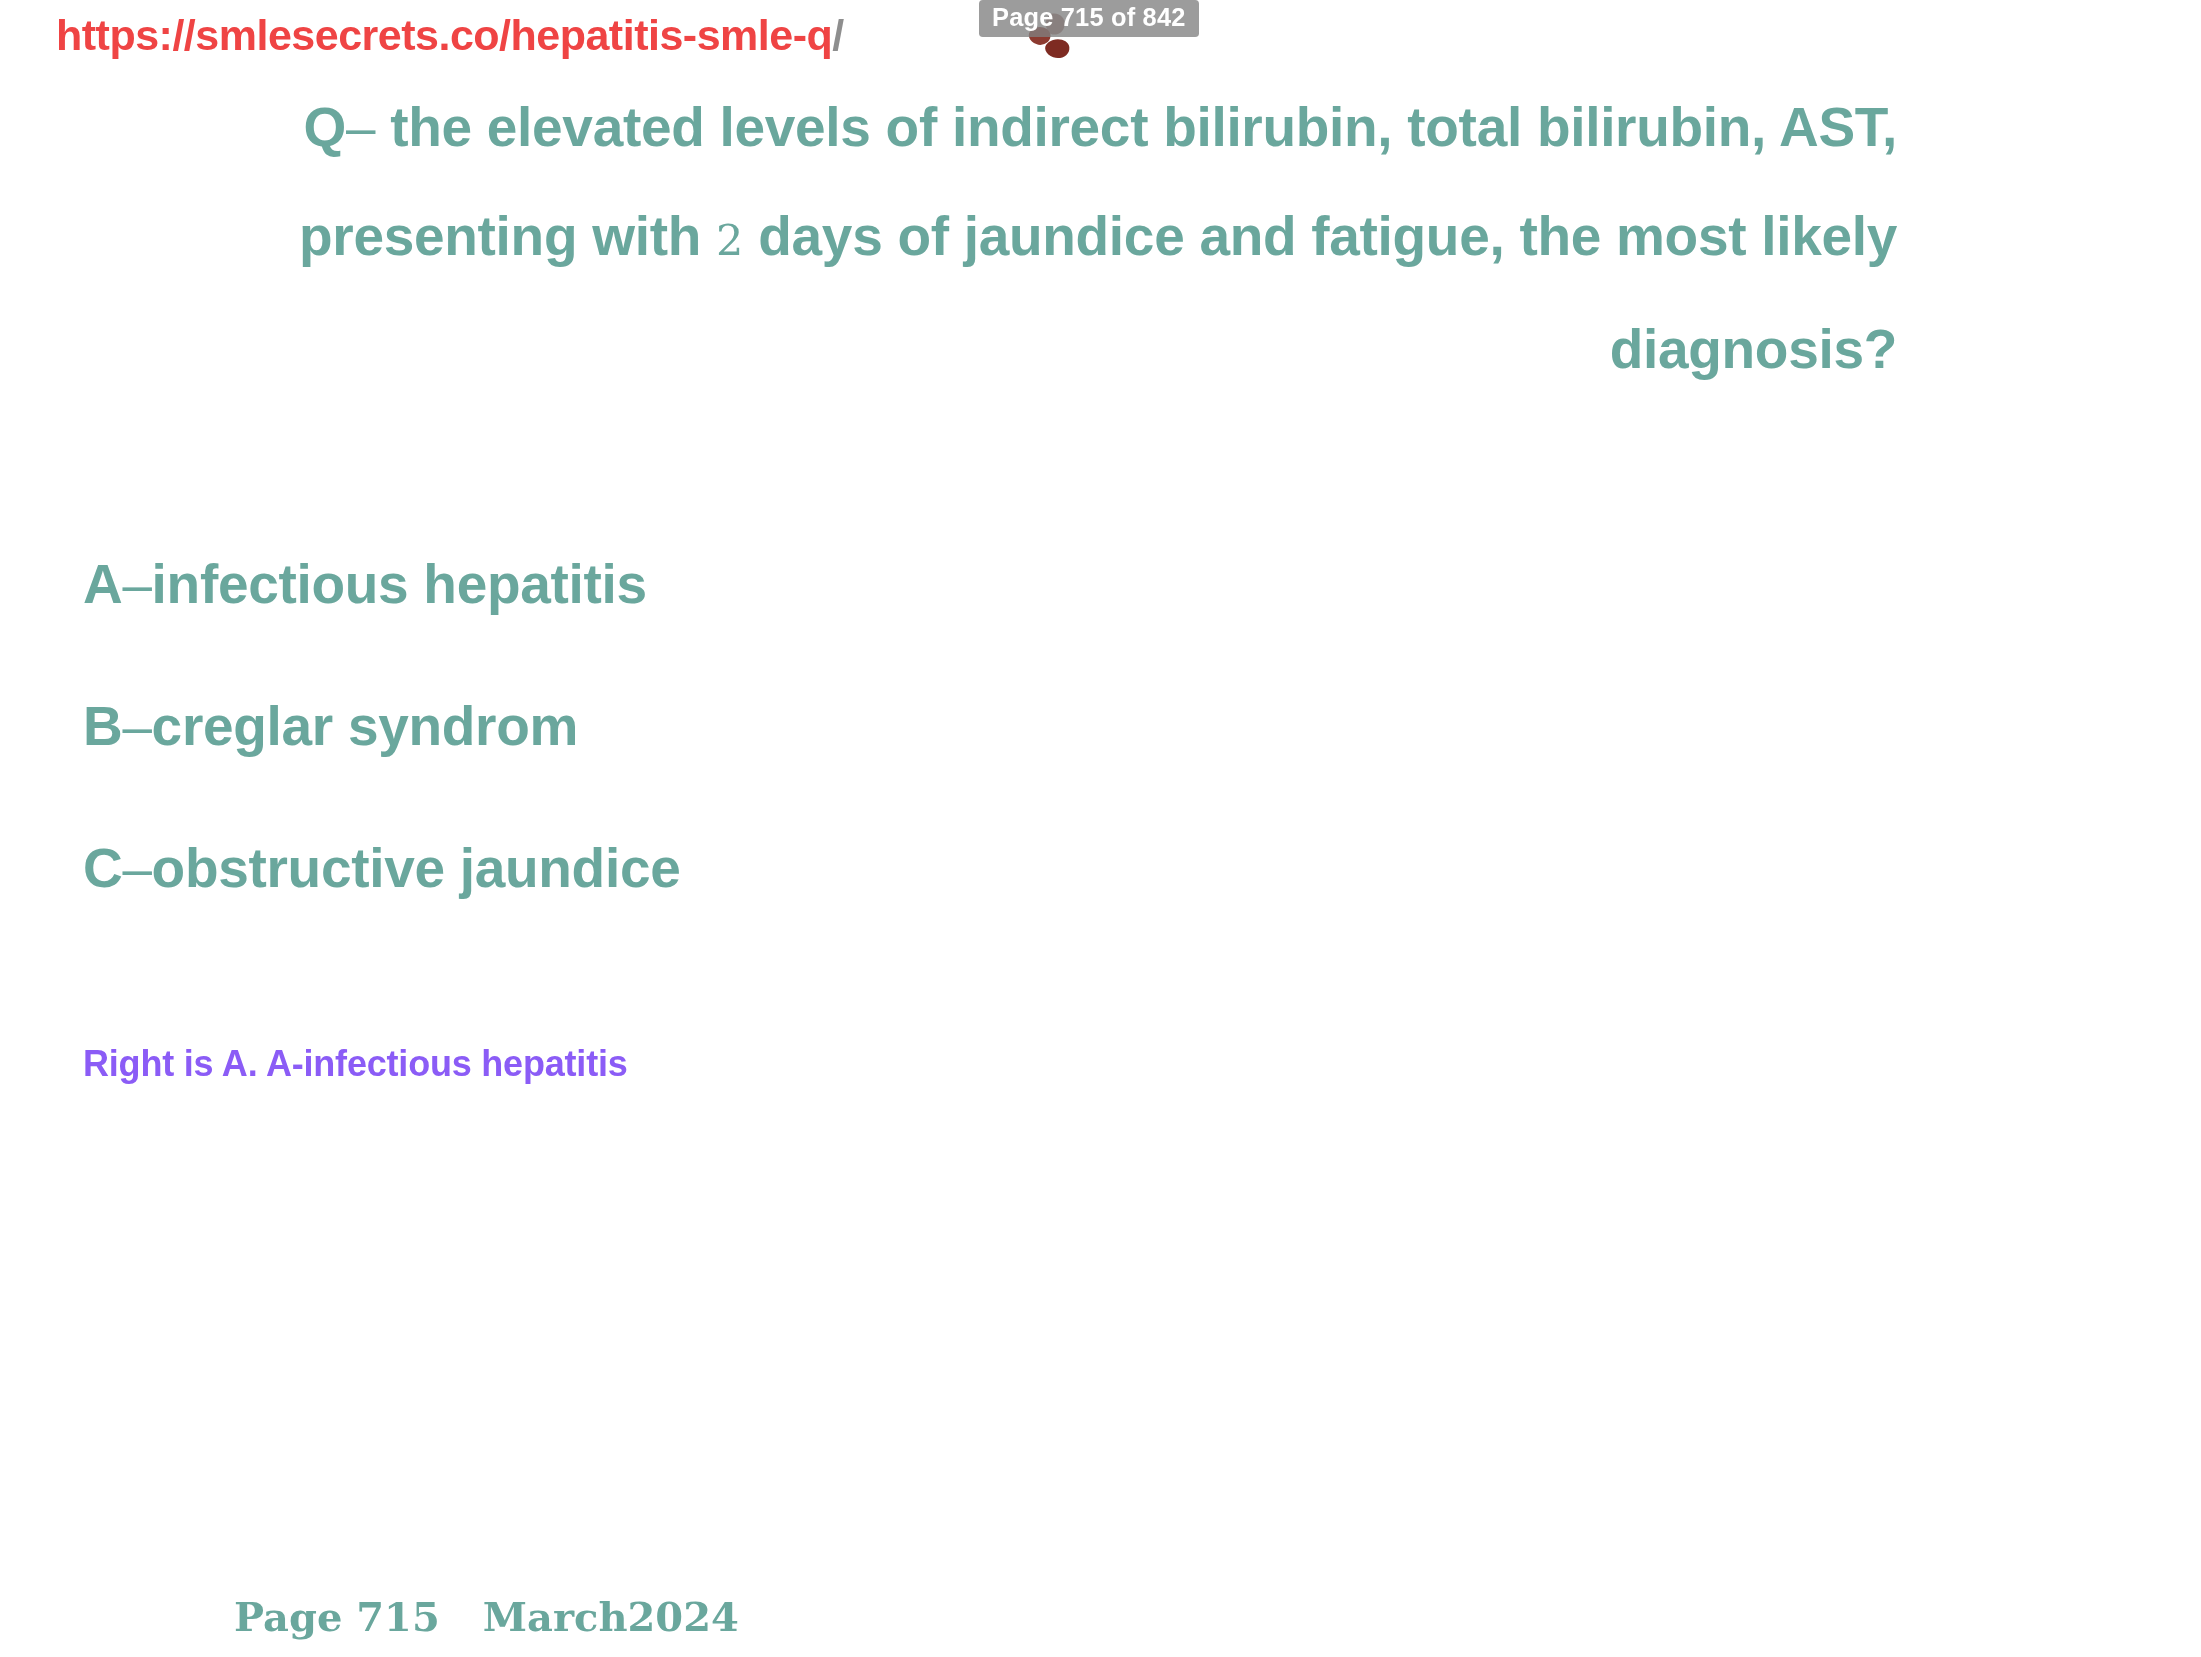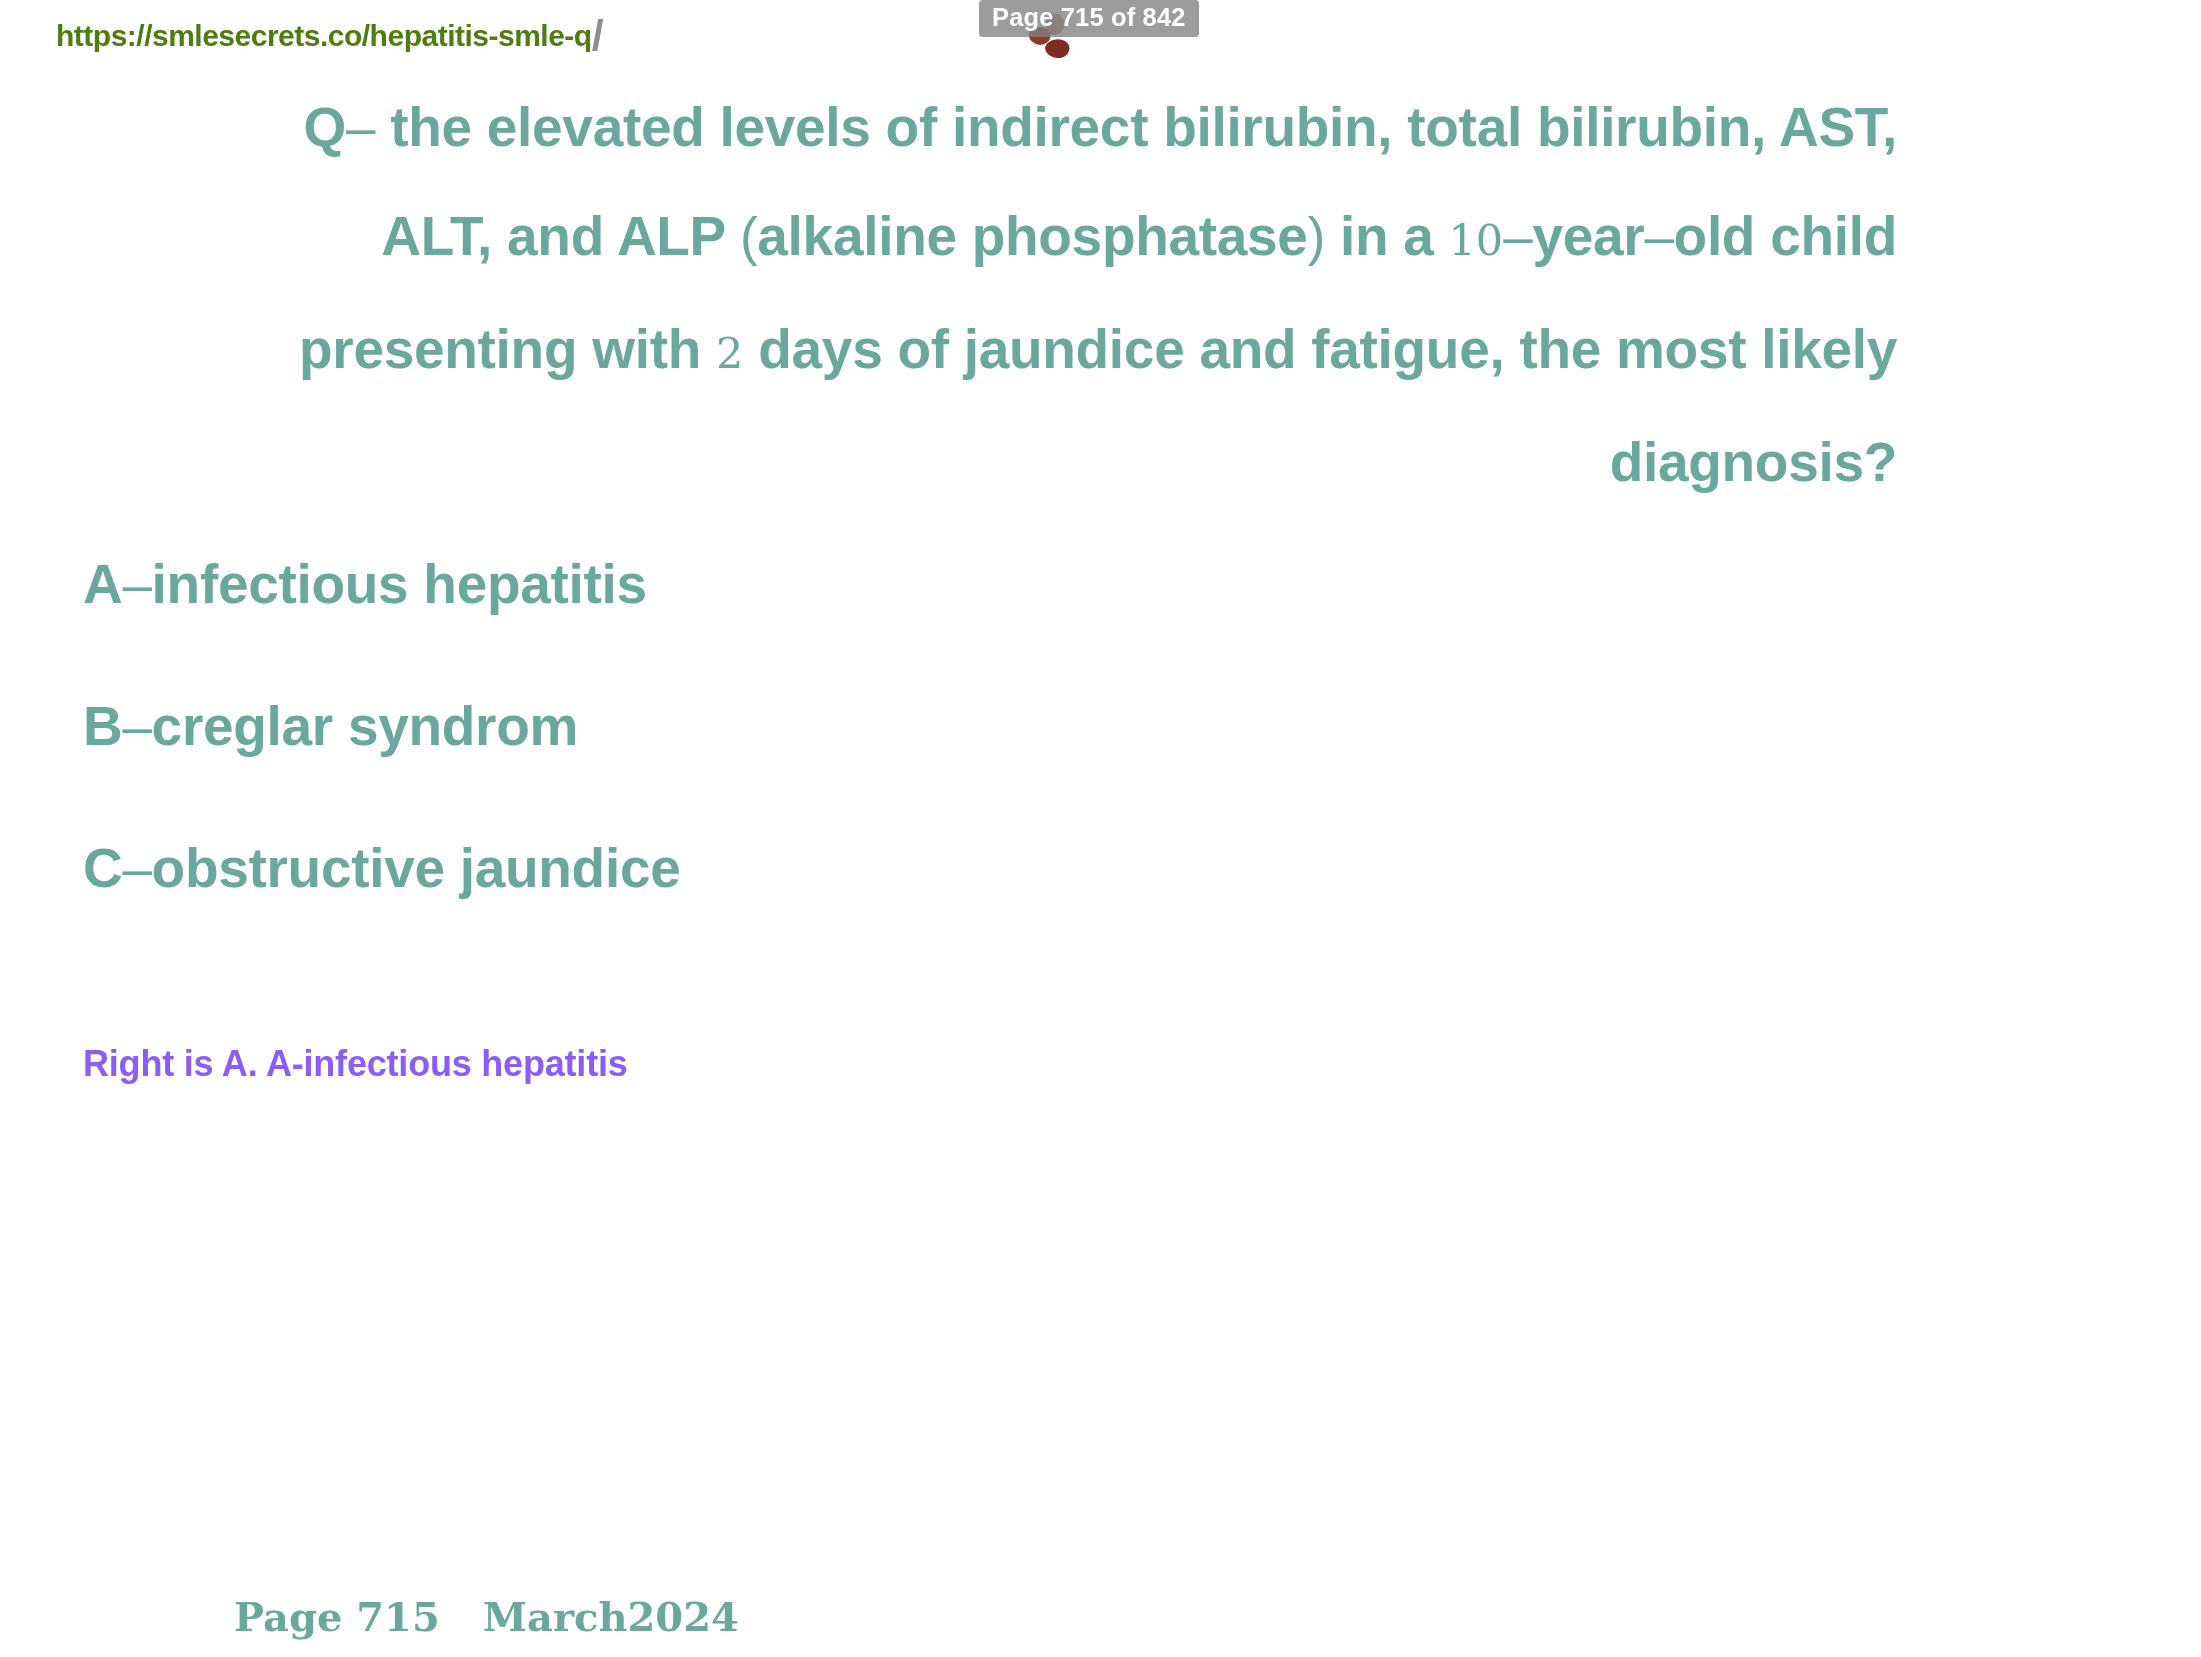--- a/index.html
+++ b/index.html
@@ -20,23 +20,23 @@
     position: absolute;
     left: 56px;
     top: 7.5px;
     height: 56px;
     display: flex;
     align-items: center;
     white-space: nowrap;
   }
   #url-text {
     font-family: "Liberation Sans", sans-serif;
-    font-size: 30px;
+    font-size: 43px;
     font-weight: 600;
-    color: #4d7c0f;
+    color: #ef4444;
     letter-spacing: -0.5px;
   }
   #url-emoji {
     position: absolute;
     left: 1022px;
     top: 11.3px;
     width: 55px;
     height: 51px;
     pointer-events: none;
   }
@@ -152,23 +152,20 @@
   <path d="M28 33 C36 27 49 30 50 38 C51 47 41 52 33 49 C25 46 21 38 28 33 Z" fill="#7e2b22"></path>
 </svg>
 
 <div id="page-badge">Page 715 of 842</div>
 
 <div id="content">
   <div class="qline">
     <span>Q</span><span class="thindash">–</span><span> the elevated levels of indirect bilirubin, total bilirubin, AST,</span>
   </div>
   <div class="qline">
-    <span>ALT, and ALP </span><span class="lightparen">(</span><span>alkaline phosphatase</span><span class="lightparen">)</span><span> in a </span><span class="lightnum">10</span><span class="thindash">–</span><span>year</span><span class="thindash">–</span><span>old child</span>
-  </div>
-  <div class="qline">
     <span>presenting with </span><span class="lightnum">2</span><span> days of jaundice and fatigue, the most likely</span>
   </div>
   <div class="qline">
     <span>diagnosis?</span>
   </div>
 </div>
 
 <div id="options">
   <div class="opt">
     <span>A</span><span class="thindash">–</span><span>infectious hepatitis</span>

